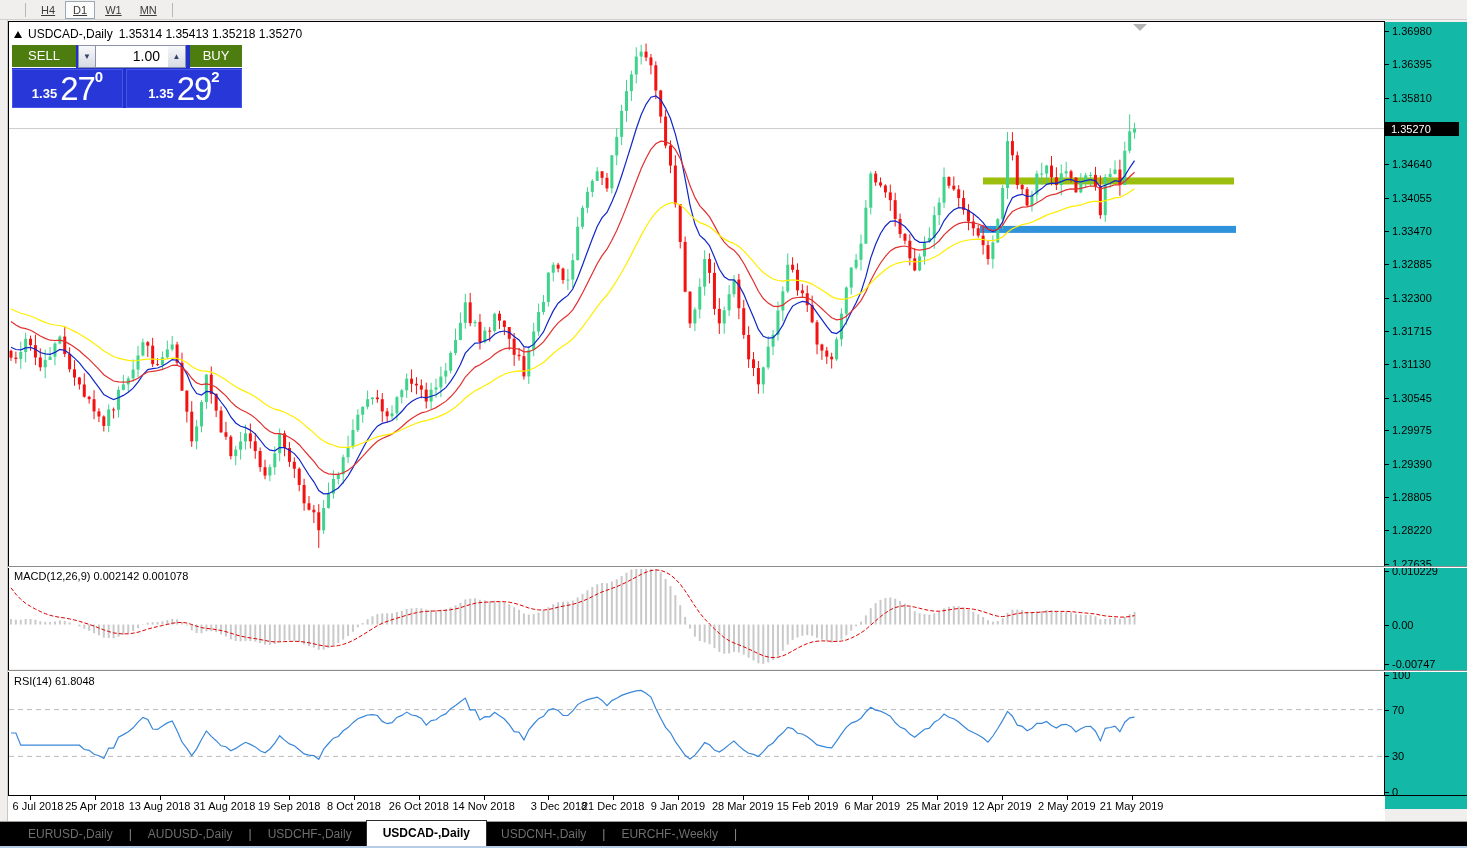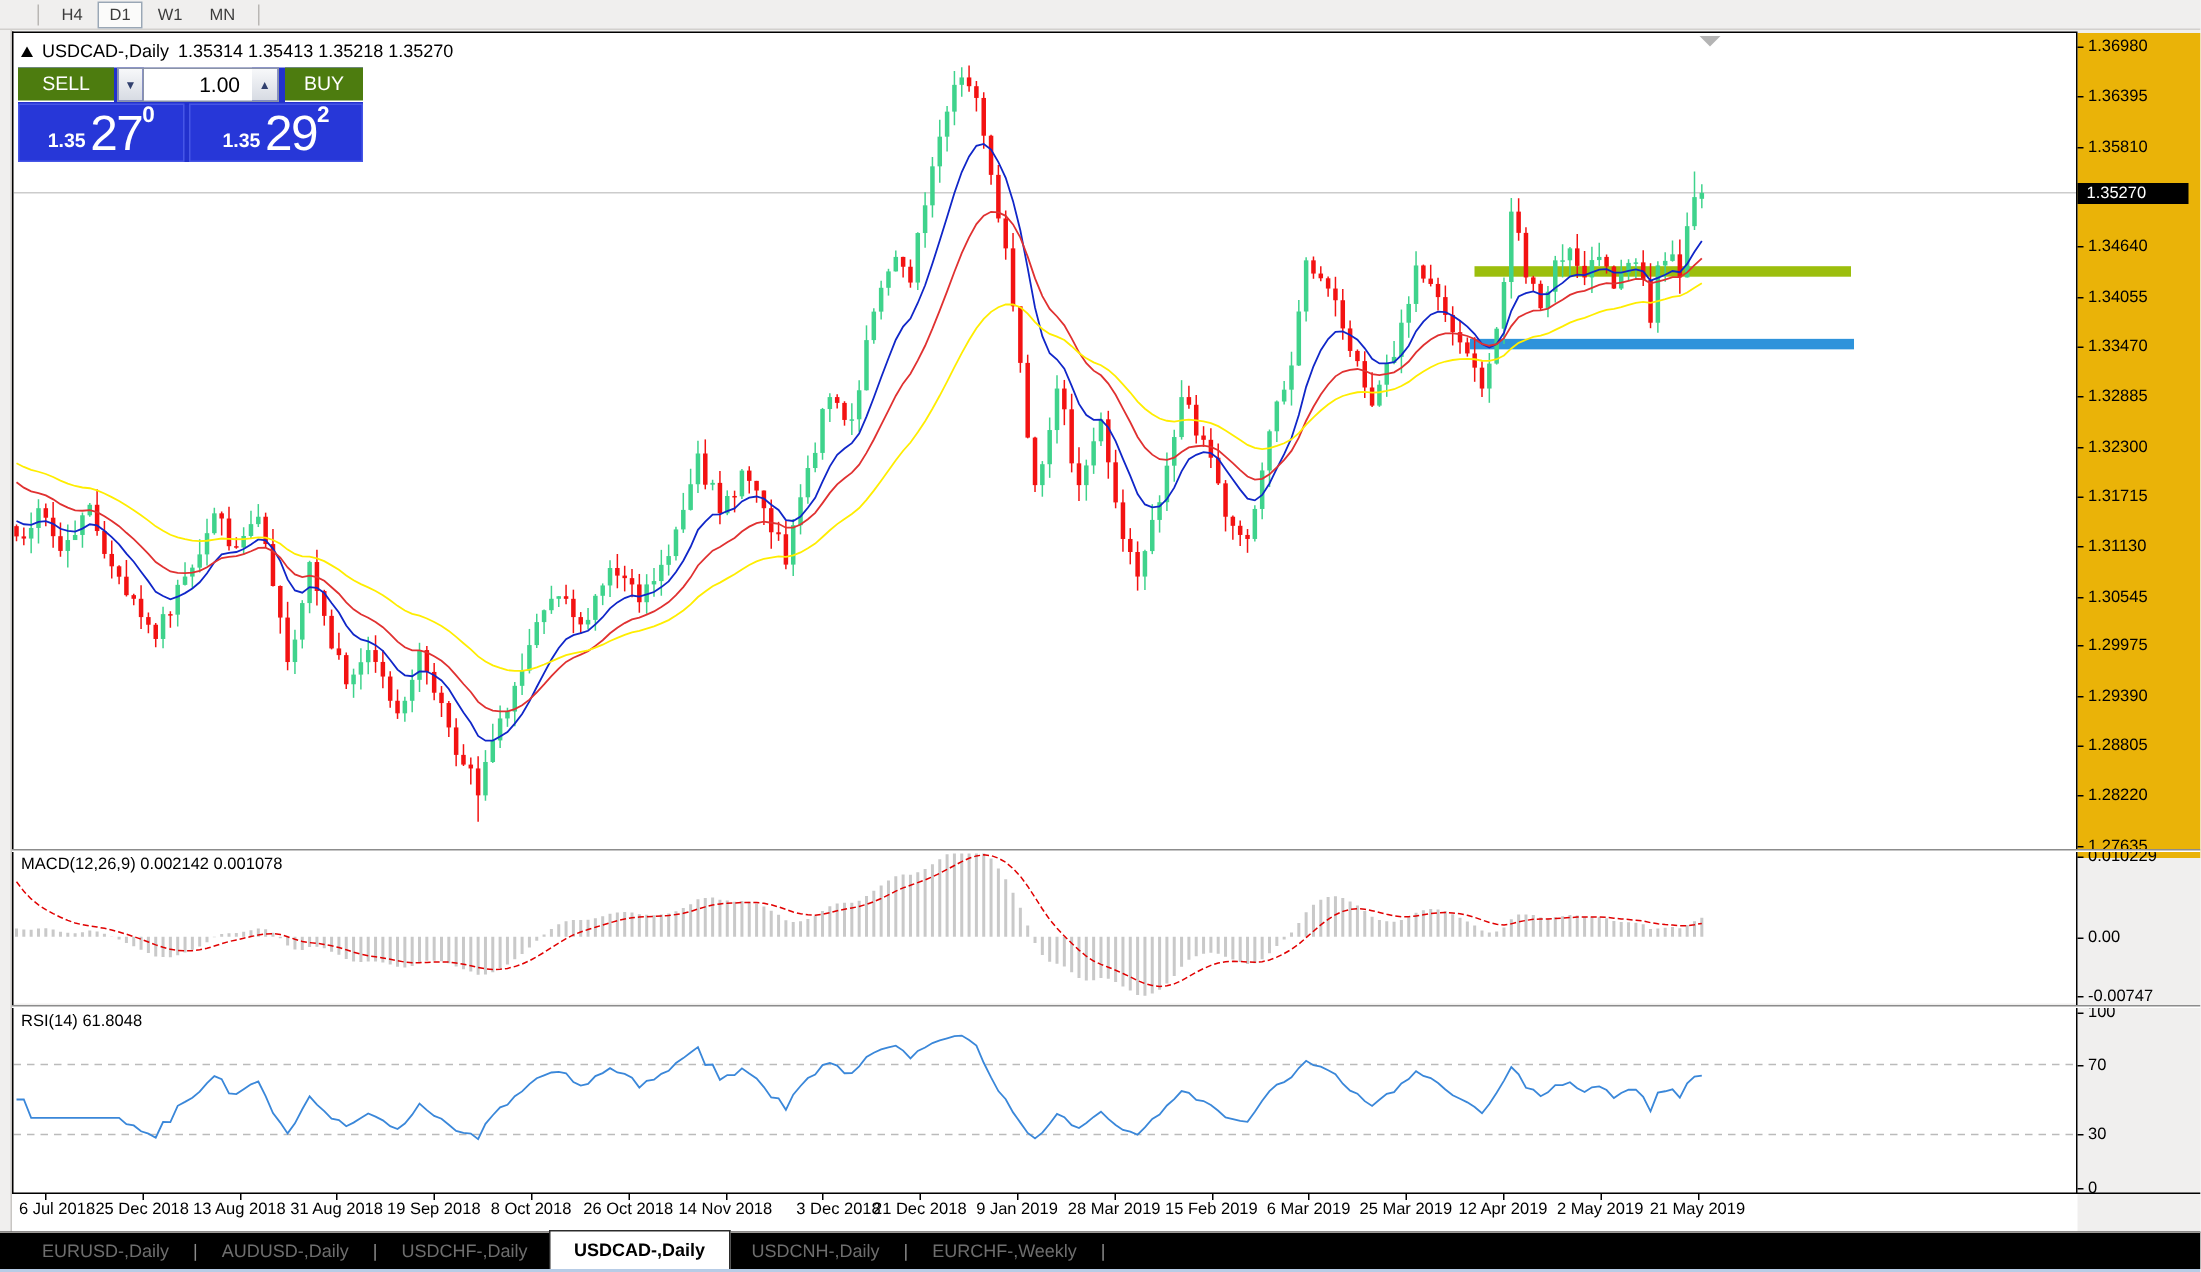--- a/index.html
+++ b/index.html
@@ -3,21 +3,21 @@
 <meta charset="utf-8">
 <style>
   * { margin:0; padding:0; box-sizing:border-box; }
   html,body { width:1467px; height:848px; overflow:hidden; background:#f0efee;
               font-family:"Liberation Sans", sans-serif; }
   #stage { position:relative; width:1467px; height:848px; }
 
   
   #toolbar { position:absolute; left:0; top:0; width:1467px; height:20px;
              background:#f0efee; border-bottom:1px solid #d2d0cd;
-             display:flex; align-items:center; font-size:11px; color:#3c3c3c; }
+             display:flex; align-items:center; font-size:11px; color:#3c3c3c;text-decoration:underline; }
   .tb-sep { width:1px; height:14px; background:#b9b7b4; margin:0 6px; }
   .tf-btn { padding:2px 7px; margin:0 1px; border:1px solid transparent; cursor:default; }
   .tf-btn.active { background:#fbfbfa; border:1px solid #9aa7b5; }
 
   
   #left-gutter { position:absolute; left:0; top:20px; width:8px; height:828px;
                  background:#f0efee; border-right:1px solid #c8c6c3; }
 
   
   .panel-bg { position:absolute; background:#fff; }
@@ -52,21 +52,21 @@
                color:#000; font-size:14px; text-align:right; padding:2px 8px 0 0; }
   .price-box { position:absolute; top:24px; height:39px; background:#2737d8; border:1px solid #4656e6;
                display:flex; align-items:flex-end; justify-content:center; padding-bottom:3px; }
   #sell-box { left:0px; width:111px; }
   #buy-box { left:114px; width:116px; }
   .p-small { font-size:13px; font-weight:bold; margin-right:3px; line-height:20px; }
   .p-big { font-size:33px; line-height:30px; font-weight:normal; letter-spacing:-1px; }
   .p-sup { font-size:15px; font-weight:bold; line-height:10px; align-self:flex-start; margin-top:2px; }
 
   
-  #price-axis { position:absolute; left:1385px; top:22px; width:82px; height:550px; background:#eab308; }
+  #price-axis { position:absolute; left:1385px; top:22px; width:82px; height:787px; background:#14b8a6; }
   .ax-label { position:absolute; left:7px; font-size:11px; color:#000; white-space:nowrap; }
   .ax-tick { position:absolute; left:0; width:4px; height:1px; background:#000; }
   #cur-price-tag { position:absolute; left:0px; width:74px; height:14px; background:#000; color:#fff;
                    font-size:11px; line-height:14px; padding-left:6px; }
   .ind-label { position:absolute; left:14px; font-size:11px; color:#000; }
   #rshift-tri { position:absolute; left:1133px; top:24px; width:0; height:0;
                 border-left:7px solid transparent; border-right:7px solid transparent;
                 border-top:7px solid #b4b4b4; }
 
   
@@ -895,21 +895,21 @@
   <div id="plot-frame"></div>
   <div id="axis-vline"></div>
   <div class="hsep" style="top:566px"></div>
   <div class="hsep" style="top:670px"></div>
   <div id="bottom-frame"></div>
 
   <div id="date-axis">
       <div class="date-tick" style="left: 22px;"></div>
       <div class="date-label" style="left: 30px;">6 Jul 2018</div>
       <div class="date-tick" style="left: 86.8px;"></div>
-      <div class="date-label" style="left: 86.8px;">25 Dec 2018</div>
+      <div class="date-label" style="left: 86.8px;">25 Apr 2018</div>
       <div class="date-tick" style="left: 151.6px;"></div>
       <div class="date-label" style="left: 151.6px;">13 Aug 2018</div>
       <div class="date-tick" style="left: 216.4px;"></div>
       <div class="date-label" style="left: 216.4px;">31 Aug 2018</div>
       <div class="date-tick" style="left: 281.2px;"></div>
       <div class="date-label" style="left: 281.2px;">19 Sep 2018</div>
       <div class="date-tick" style="left: 346px;"></div>
       <div class="date-label" style="left: 346px;">8 Oct 2018</div>
       <div class="date-tick" style="left: 410.8px;"></div>
       <div class="date-label" style="left: 410.8px;">26 Oct 2018</div>

